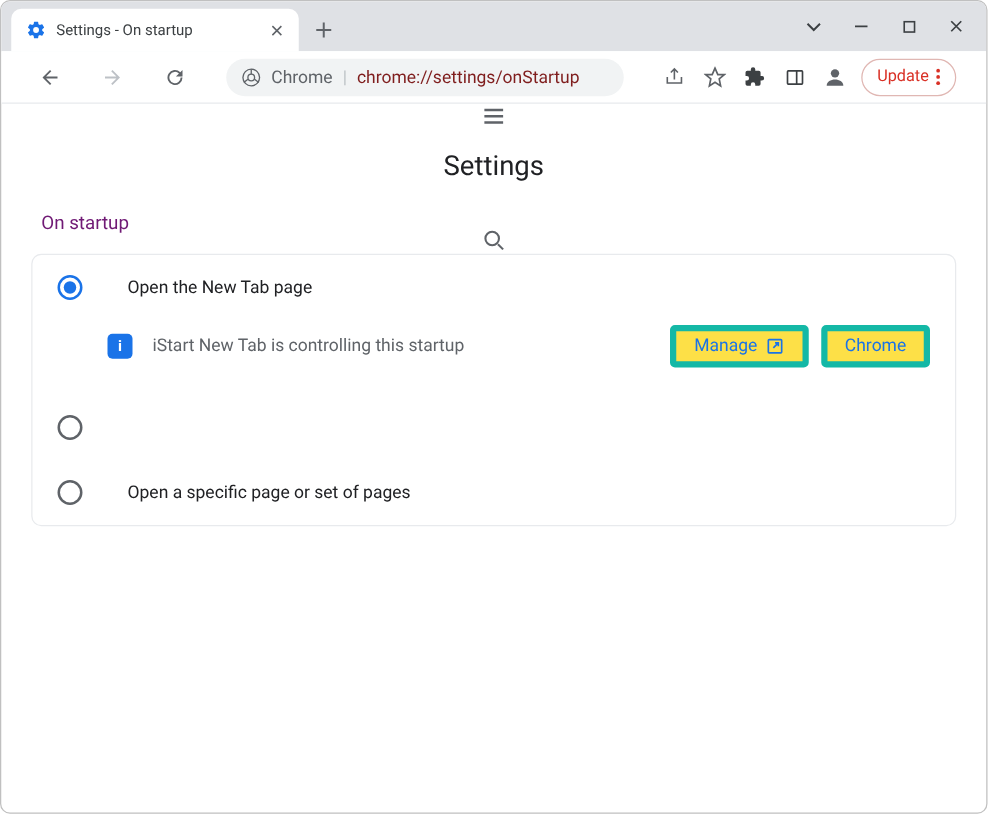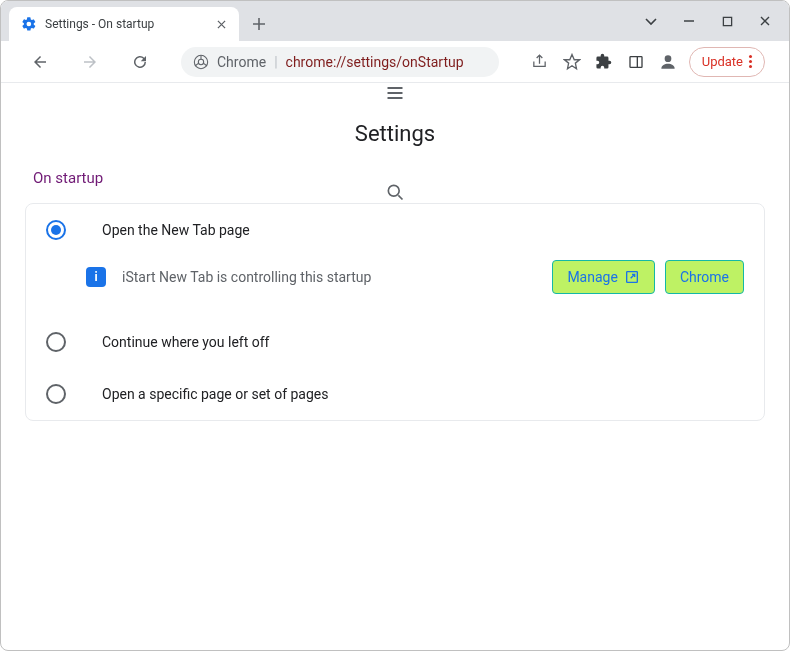--- a/index.html
+++ b/index.html
@@ -40,21 +40,21 @@
   .row { display: flex; align-items: center; padding: 16px 20px; gap: 36px; }
   .radio { width: 20px; height: 20px; border: 2px solid #5f6368; border-radius: 50%; display: flex; align-items: center; justify-content: center; flex-shrink: 0; }
   .radio.selected { border-color: #1a73e8; }
   .radio.selected::after { content: ""; width: 10px; height: 10px; background: #1a73e8; border-radius: 50%; }
   .row-label { font-size: 14px; color: #202124; }
   .ext-row { display: flex; align-items: center; padding: 4px 20px 22px 60px; gap: 16px; }
   .ext-icon { width: 20px; height: 20px; background: #1a73e8; border-radius: 4px; display: flex; align-items: center; justify-content: center; flex-shrink: 0; }
   .ext-icon span { color: #fff; font-weight: bold; font-size: 12px; }
   .ext-text { font-size: 14px; color: #5f6368; flex: 1; }
   .ext-btns { display: flex; gap: 10px; }
-  .btn { height: 34px; padding: 0 14px; border: 1px solid #14b8a6; border-radius: 4px; background: #bef264; color: #1a73e8; font-size: 14px; display: flex; align-items: center; gap: 6px; cursor: pointer; }
+  .btn { height: 34px; padding: 0 14px; border: 5px solid #14b8a6; border-radius: 4px; background: #fde047; color: #1a73e8; font-size: 14px; display: flex; align-items: center; gap: 6px; cursor: pointer; }
 </style>
 </head>
 <body>
 
 <div class="title-bar">
   <div class="tab">
     <span class="tab-favicon">
       <svg width="16" height="16" viewBox="0 0 24 24" fill="#1a73e8">
           <path d="M19.14,12.94a7.07,7.07,0,0,0,.05-.94,7.07,7.07,0,0,0-.05-.94l2.11-1.65a.5.5,0,0,0,.12-.64l-2-3.46a.5.5,0,0,0-.61-.22l-2.49,1a7,7,0,0,0-1.62-.94l-.38-2.65A.5.5,0,0,0,13.77,2H9.77a.5.5,0,0,0-.5.42L8.89,5.07a7,7,0,0,0-1.62.94l-2.49-1a.5.5,0,0,0-.61.22l-2,3.46a.5.5,0,0,0,.12.64L4.4,11a7.07,7.07,0,0,0-.05.94,7.07,7.07,0,0,0,.05.94L2.29,14.57a.5.5,0,0,0-.12.64l2,3.46a.5.5,0,0,0,.61.22l2.49-1a7,7,0,0,0,1.62.94l.38,2.65a.5.5,0,0,0,.5.42h4a.5.5,0,0,0,.5-.42l.38-2.65a7,7,0,0,0,1.62-.94l2.49,1a.5.5,0,0,0,.61-.22l2-3.46a.5.5,0,0,0-.12-.64ZM11.77,15.5A3.5,3.5,0,1,1,15.27,12,3.5,3.5,0,0,1,11.77,15.5Z"></path>
         </svg>
@@ -199,20 +199,19 @@
               <path d="M10 14l6-6M12 8h4v4"></path>
             </svg>
         </button>
         <button class="btn">
           <span>Chrome</span>
         </button>
       </div>
     </div>
     <div class="row">
       <div class="radio"></div>
-      <div class="row-label">Continue where you left off</div>
     </div>
     <div class="row">
       <div class="radio"></div>
       <div class="row-label">Open a specific page or set of pages</div>
     </div>
   </div>
 </div>
 
 </body></html>

